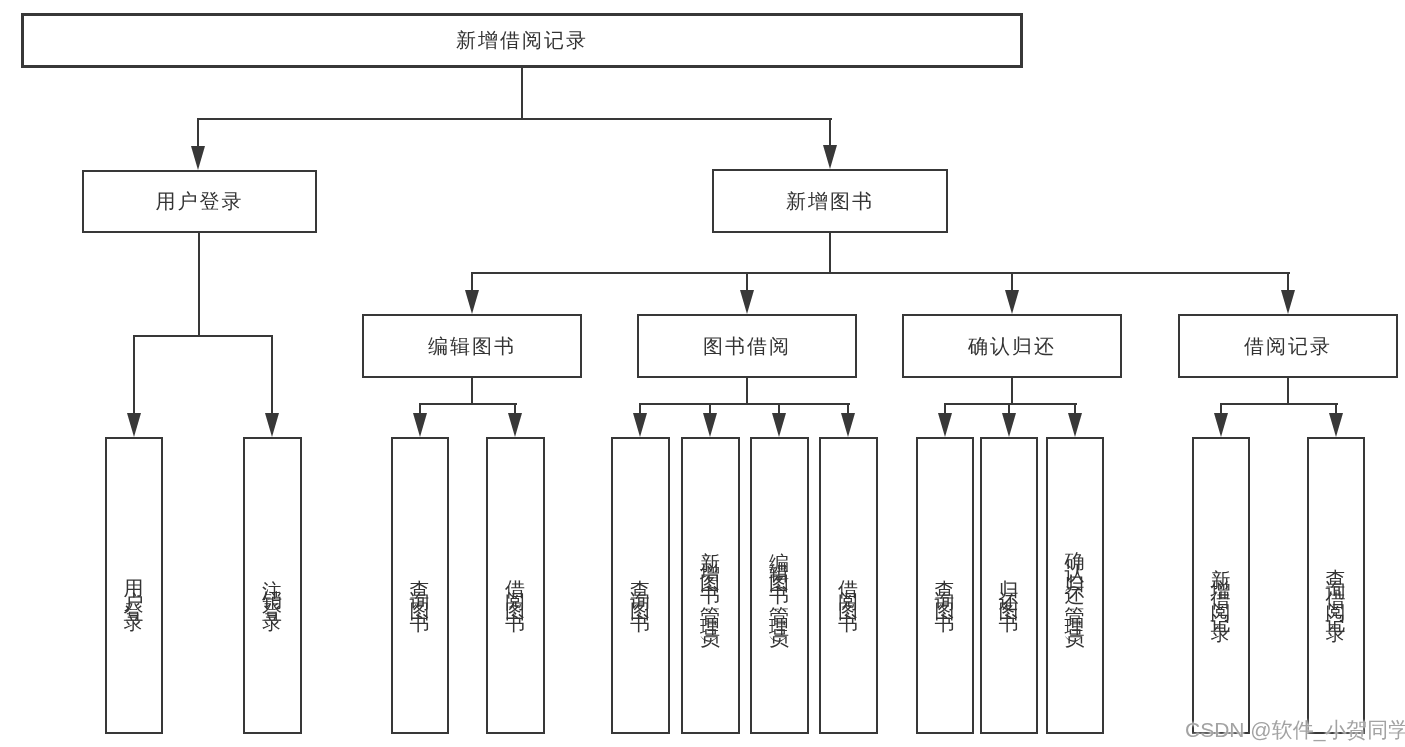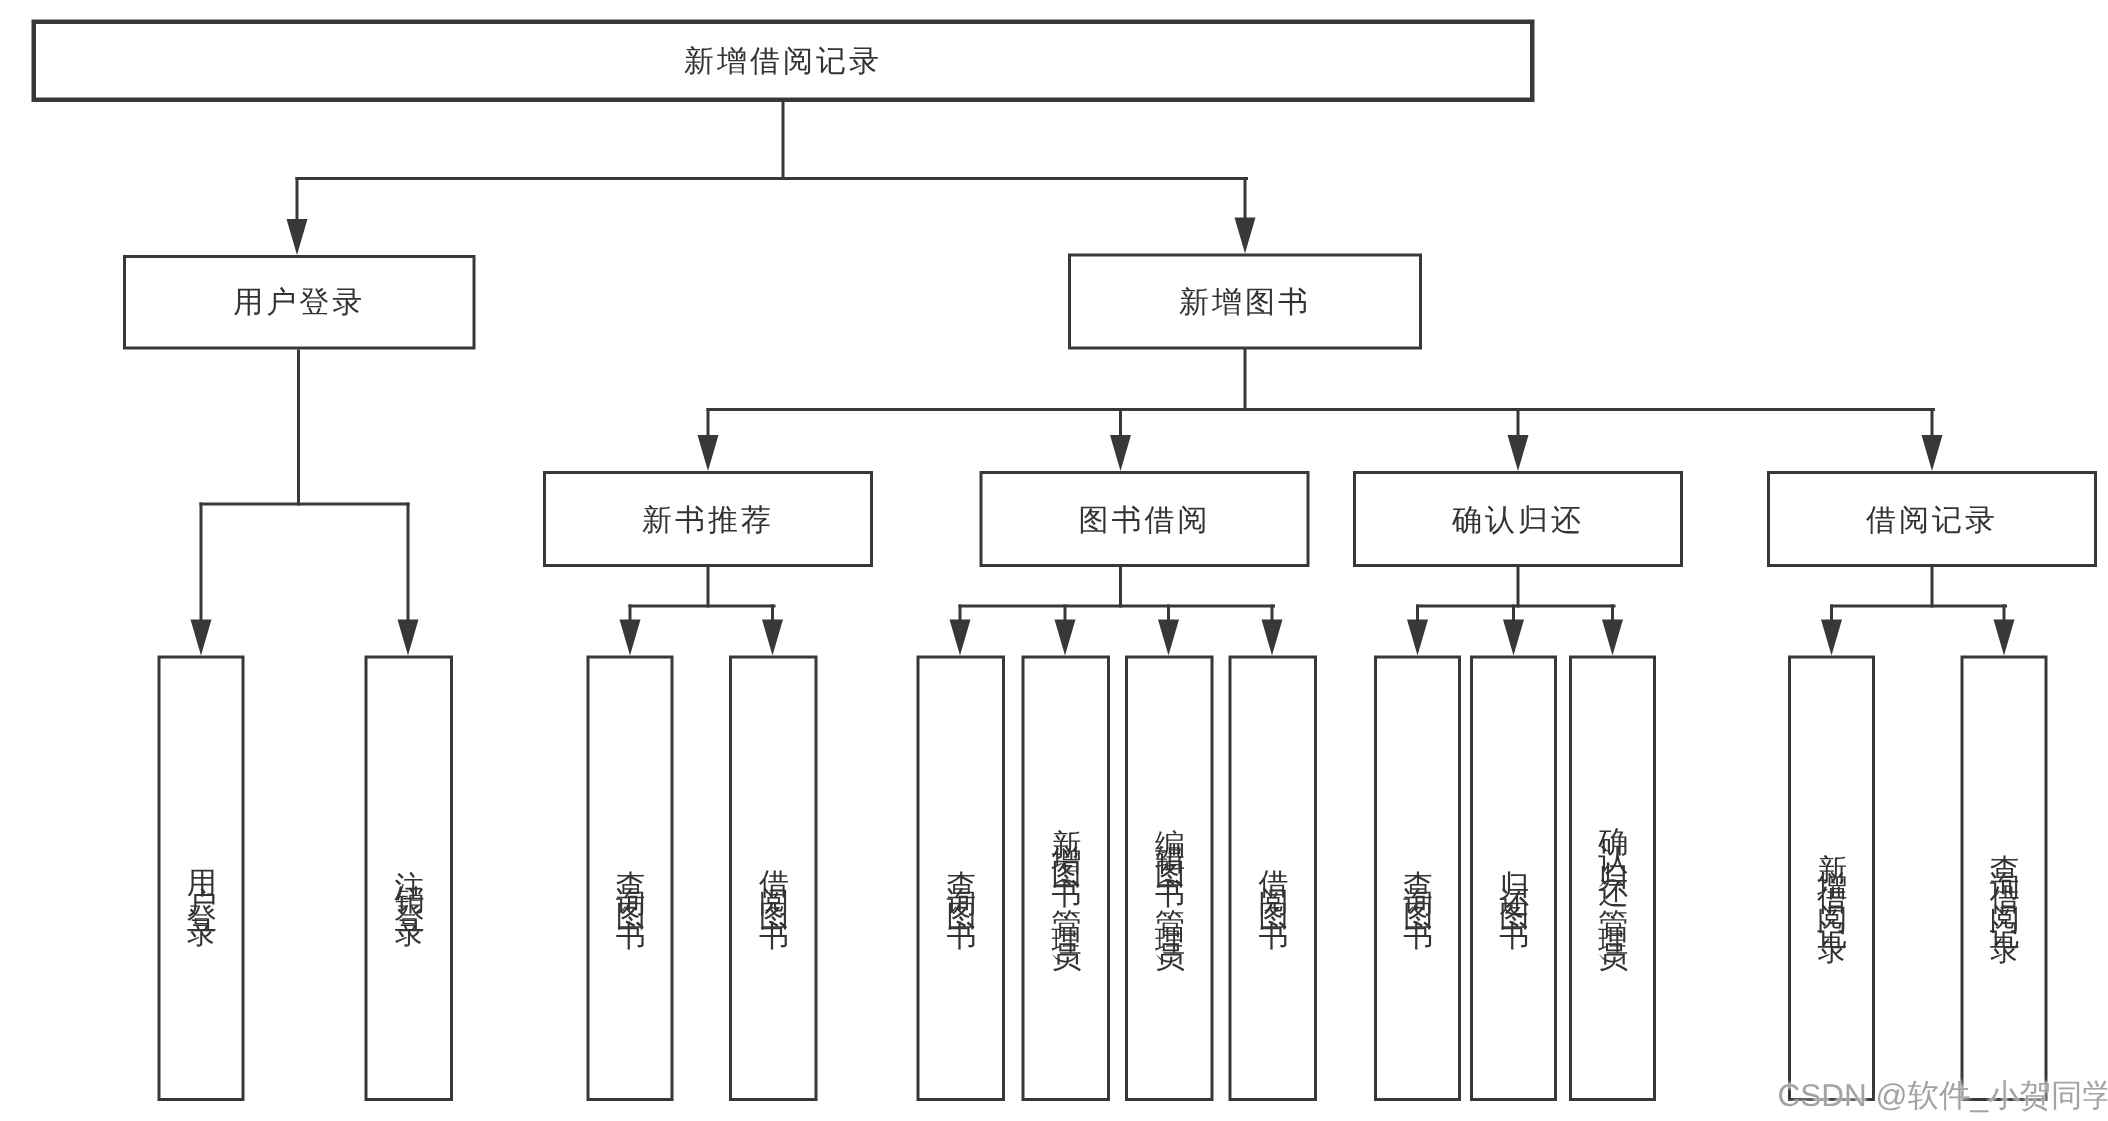--- a/index.html
+++ b/index.html
@@ -53,24 +53,24 @@
 
   <div class="box hnode" style="left:82px; top:170px; width:235px; height:63px;">
     <span>用户登录</span>
   </div>
 
   <div class="box hnode" style="left:712px; top:169px; width:236px; height:64px;">
     <span>新增图书</span>
   </div>
 
   <div class="box hnode" style="left:362px; top:314px; width:220px; height:64px;">
-    <span>新书推荐</span>
+    <span>编辑图书</span>
   </div>
 
-  <div class="box hnode" style="left:637px; top:314px; width:220px; height:64px;margin-left:16px;">
+  <div class="box hnode" style="left:637px; top:314px; width:220px; height:64px;">
     <span>图书借阅</span>
   </div>
 
   <div class="box hnode" style="left:902px; top:314px; width:220px; height:64px;">
     <span>确认归还</span>
   </div>
 
   <div class="box hnode" style="left:1178px; top:314px; width:220px; height:64px;">
     <span>借阅记录</span>
   </div>

